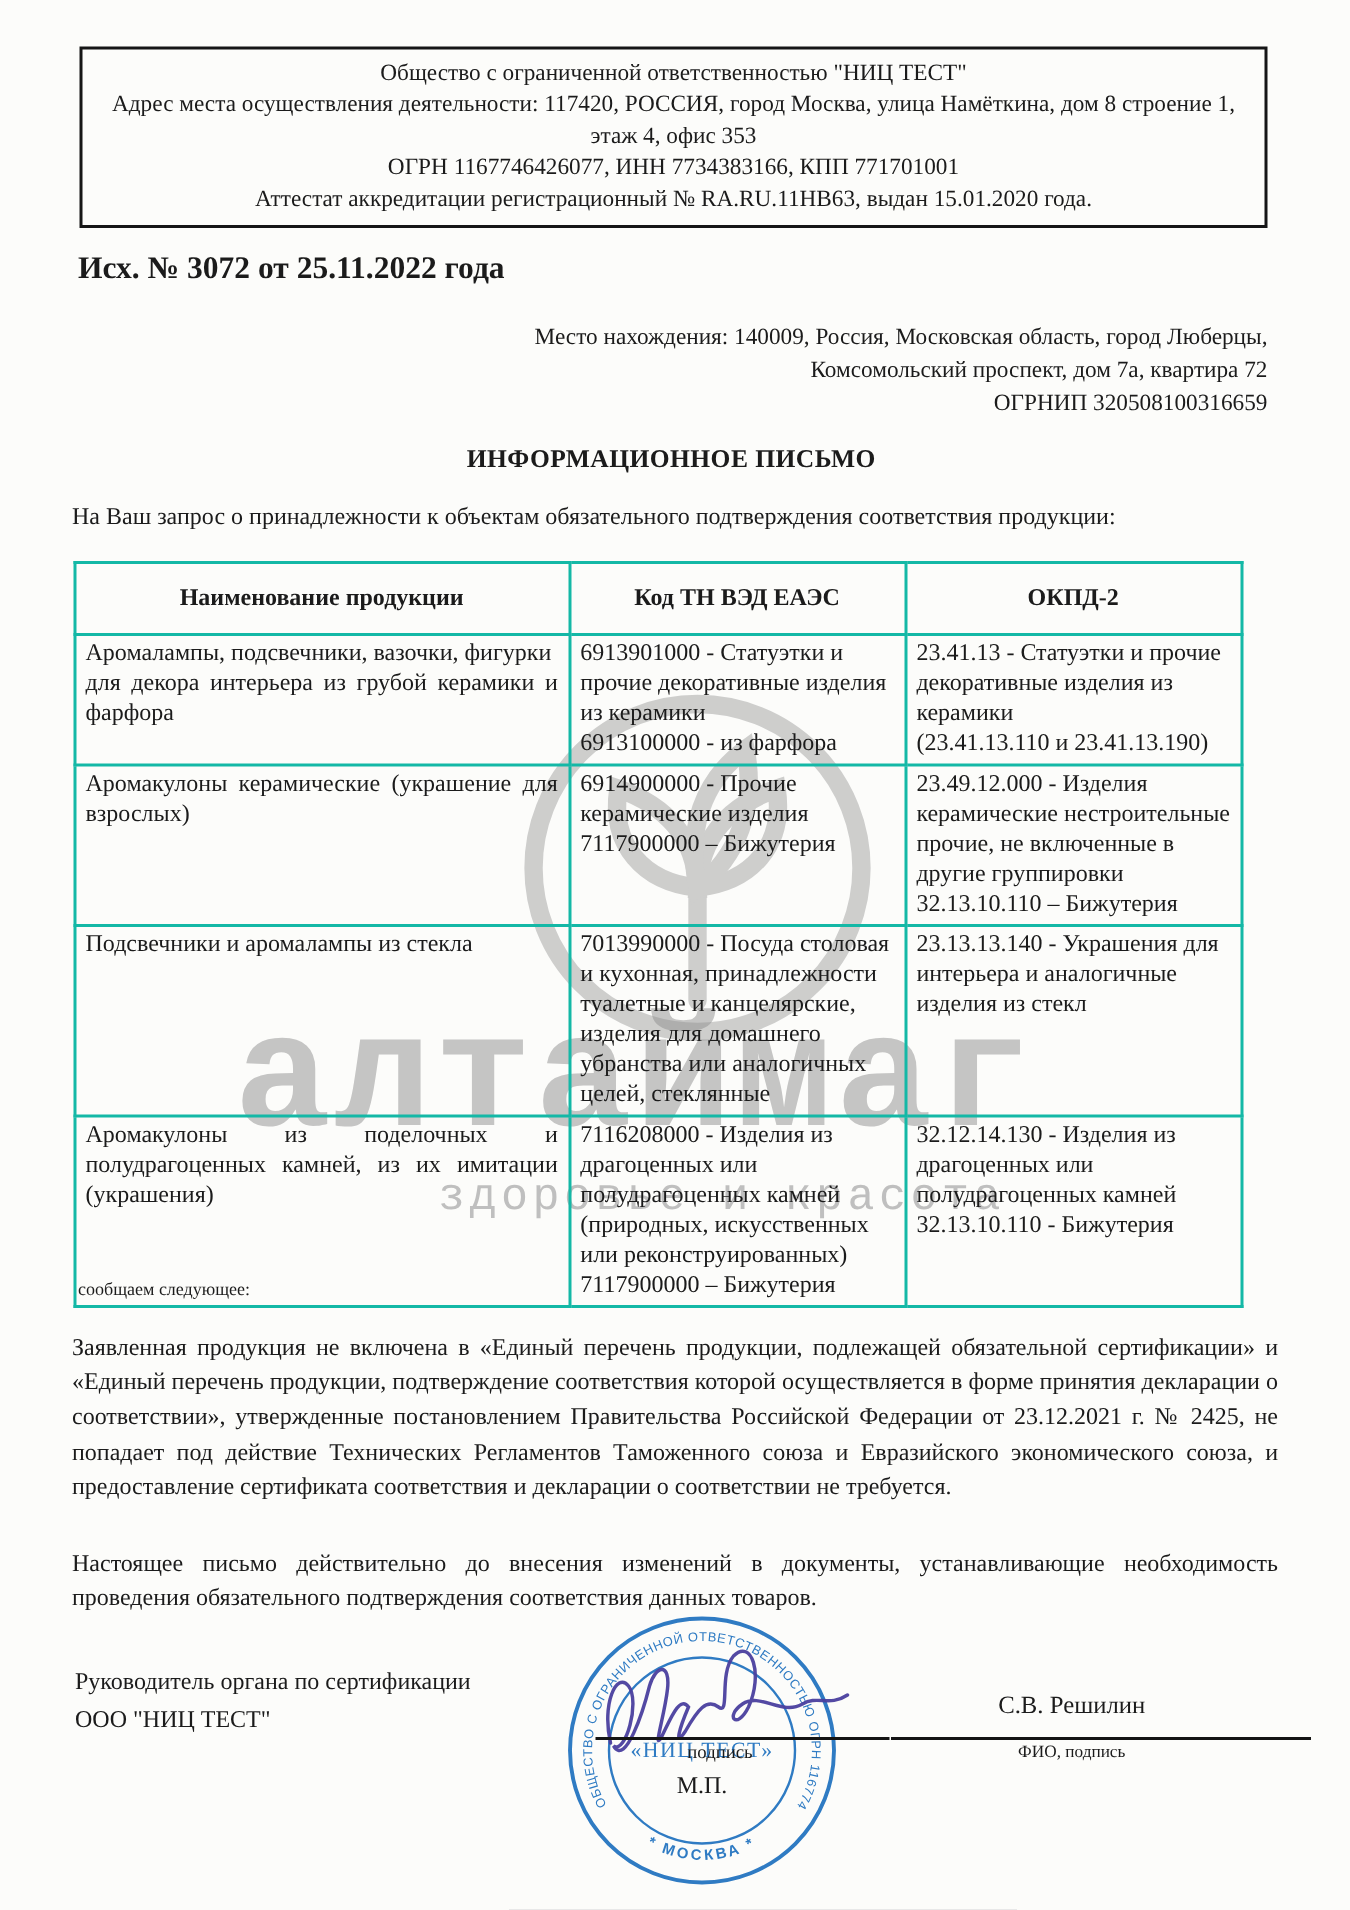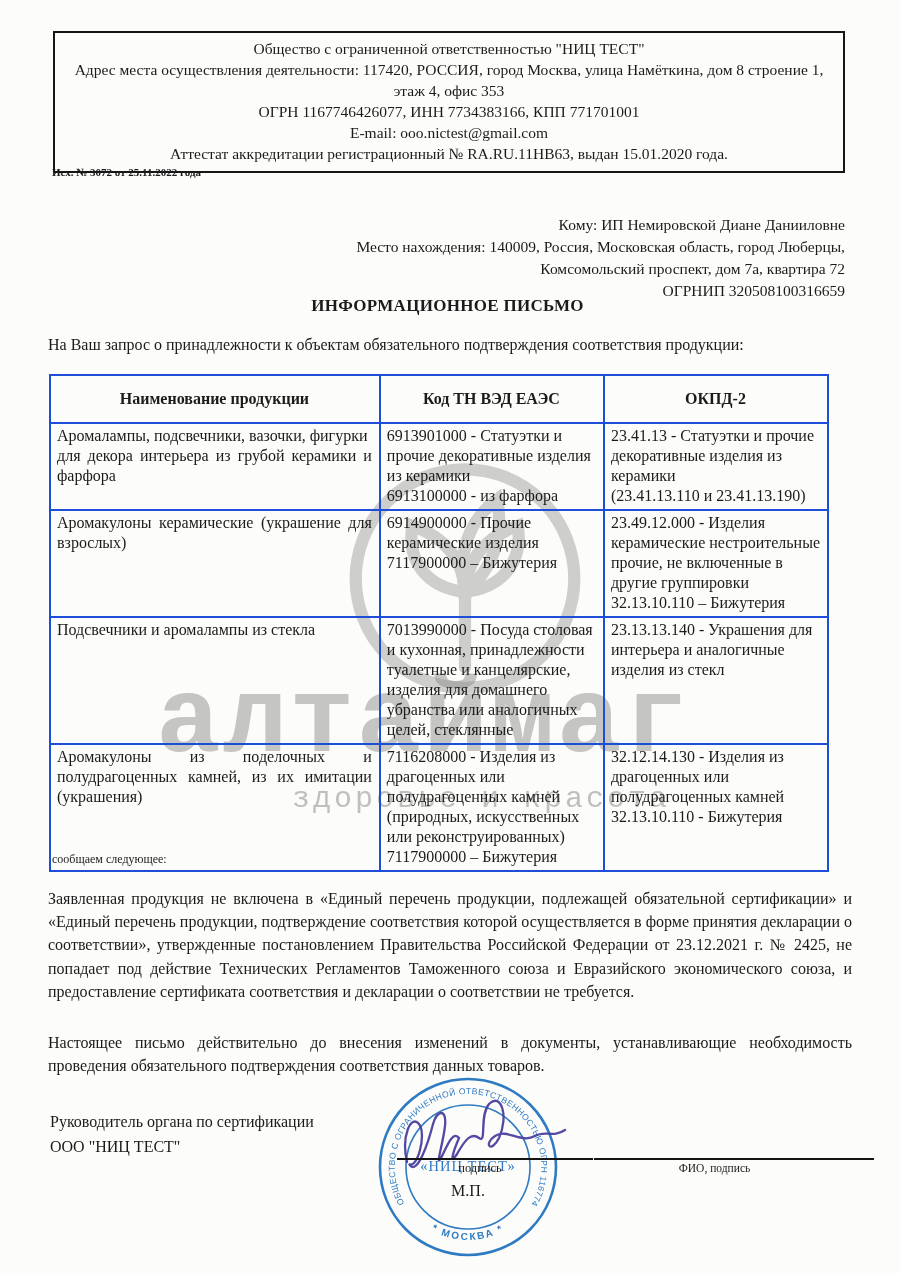--- a/index.html
+++ b/index.html
@@ -12,31 +12,31 @@
   .wm-logo{left:340px;top:458px;width:250px;height:245px;opacity:.42;}
   .wm-brand{left:156px;top:668px;font-family:Liberation Mono, monospace;font-weight:bold;
             font-size:108px;letter-spacing:2px;color:#8f8f8f;opacity:.5;line-height:1;}
   .wm-tagline{left:292px;top:784px;font-family:Liberation Mono, monospace;
               font-size:30px;letter-spacing:3px;color:#8f8f8f;opacity:.55;line-height:1;}
 
   
   .letterhead{left:53px;top:31px;width:792px;box-sizing:border-box;z-index:1;
               border:2px solid #161616;padding:5px 9px 7px;text-align:center;
               font-size:15.5px;line-height:1.36;}
-  .ref{left:52px;top:166px;font-weight:bold;font-size:11px;z-index:1;}
+  .ref{left:52px;top:166px;font-weight:bold;font-size:21px;z-index:1;}
   .recipient{right:55px;top:214px;width:565px;text-align:right;font-size:15.5px;
              line-height:1.42;z-index:1;}
   .doc-title{left:50px;top:296px;width:795px;text-align:center;font-weight:bold;
              font-size:17px;letter-spacing:.3px;z-index:1;}
   .intro{left:48px;top:336px;width:804px;font-size:16px;z-index:1;}
 
   
   table.products{position:absolute;left:49px;top:374px;width:780px;z-index:1;
                  border-collapse:collapse;font-size:16px;line-height:1.25;}
-  .products th,.products td{border:2px solid #1d4ed8;vertical-align:top;
+  .products th,.products td{border:2px solid #14b8a6;vertical-align:top;
                  padding:2px 7px 3px 6px;background:transparent;}
   .products th{font-weight:bold;text-align:center;vertical-align:middle;height:41px;}
   .cell-name{text-align:justify;white-space:pre-line;padding-right:10px;}
   .cell-code{white-space:pre-line;}
   tr.r1{height:86px;} tr.r2{height:96px;} tr.r3{height:112px;} tr.r4{height:127px;}
 
   
   .following{left:52px;top:852px;font-size:12px;z-index:1;}
   .para{left:48px;top:887px;width:804px;font-size:16px;line-height:1.45;
         text-align:justify;z-index:1;}
@@ -68,28 +68,26 @@
       <path d="M130 142 C122 100 134 66 164 44 C172 86 158 120 130 142 Z"></path>
     </g>
   </svg>
   <div class="abs wm wm-brand">алтаймаг</div>
   <div class="abs wm wm-tagline">здоровье и красота</div>
 
   <div class="abs letterhead">
     <div>Общество с ограниченной ответственностью "НИЦ ТЕСТ"</div>
     <div>Адрес места осуществления деятельности: 117420, РОССИЯ, город Москва, улица Намёткина, дом 8 строение 1, этаж 4, офис 353</div>
     <div>ОГРН 1167746426077, ИНН 7734383166, КПП 771701001</div>
-    <div>E-mail: ooo.nictest@gmail.com</div>
     <div>Аттестат аккредитации регистрационный № RA.RU.11НВ63, выдан 15.01.2020 года.</div>
   </div>
 
   <div class="abs ref">Исх. № 3072 от 25.11.2022 года</div>
 
   <div class="abs recipient">
-    <div>Кому: ИП Немировской Диане Данииловне</div>
     <div>Место нахождения: 140009, Россия, Московская область, город Люберцы, Комсомольский проспект, дом 7а, квартира 72</div>
     <div>ОГРНИП 320508100316659</div>
   </div>
 
   <div class="abs doc-title">ИНФОРМАЦИОННОЕ ПИСЬМО</div>
 
   <div class="abs intro">На Ваш запрос о принадлежности к объектам обязательного подтверждения соответствия продукции:</div>
 
   <table class="products">
     <colgroup>
@@ -162,16 +160,17 @@
     <path d="M14,76 C8,50 18,28 26,38 C34,48 24,84 16,78 C24,92 36,54 40,38 C44,24 54,22 52,40
              C50,58 42,82 48,72 C54,60 60,44 66,52 C60,66 56,80 64,68 C72,54 78,46 86,52
              C94,58 86,30 96,18 C108,6 116,30 106,52 C98,68 90,58 102,50 C114,42 128,58 142,50
              C152,44 160,52 172,44" fill="none" stroke="#4a3f9e" stroke-width="2.3" stroke-linecap="round" opacity="0.95"></path>
   </svg>
 
   <div class="abs sig-line line-left"></div>
   <div class="abs sign-label">подпись</div>
   <div class="abs mp">М.П.</div>
 
+  <div class="abs sig-name">С.В. Решилин</div>
   <div class="abs sig-line line-right"></div>
   <div class="abs fio-label">ФИО, подпись</div>
 
 </div>
 
 </body></html>

